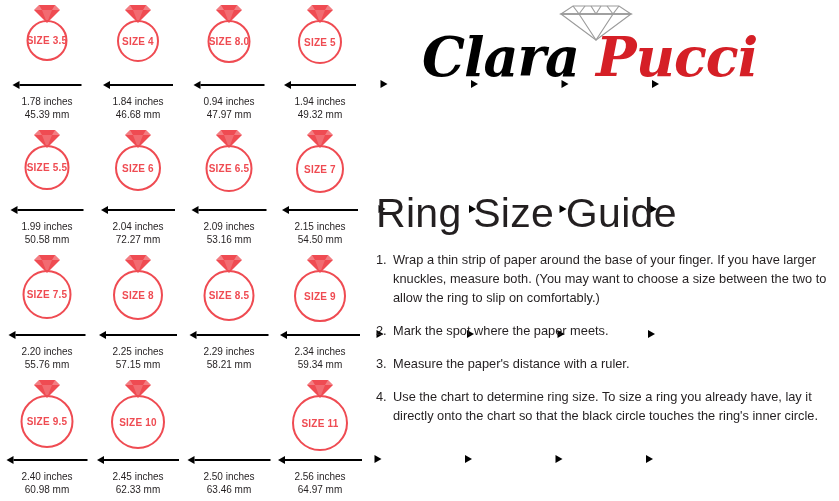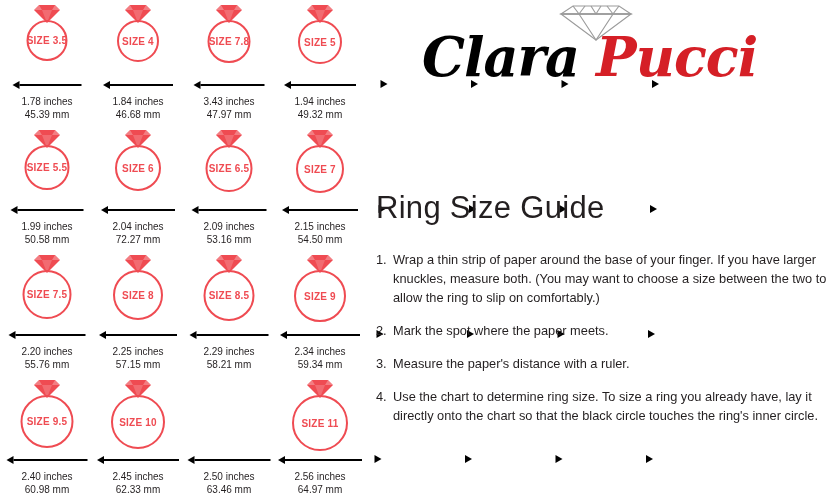--- a/index.html
+++ b/index.html
@@ -164,21 +164,21 @@
   .logo-text .pucci {
     color: #d51f26;
     font-weight: bold;
     letter-spacing: -1px;
   }
 
   .guide-title {
     position: absolute;
     left: 8px;
     top: 190px;
-    font-size: 31px;
+    font-size: 41px;
     letter-spacing: 0.3px;
     color: #231f20;
   }
 
   .steps {
     position: absolute;
     left: 8px;
     top: 250px;
     width: 456px;
   }
@@ -259,30 +259,30 @@
             <div class="gem">
               <svg viewBox="0 0 30 19" width="30" height="19" aria-hidden="true">
                 <path d="M2 6 L15 19 L28 6 Z" fill="#ef4b52"></path>
                 <path d="M2 6 L7 1 L23 1 L28 6 Z" fill="#ef4b52"></path>
                 <path d="M7 1 L10 6 L2 6 Z" fill="#ffffff" fill-opacity="0.28"></path>
                 <path d="M23 1 L20 6 L28 6 Z" fill="#ffffff" fill-opacity="0.28"></path>
                 <path d="M10 6 L15 19 L20 6 Z" fill="#ffffff" fill-opacity="0.18"></path>
               </svg>
             </div>
             <div class="ring" style="width: 43px; height: 43px;">
-              <span class="size-label">SIZE 7.8</span>
+              <span class="size-label">SIZE 8.0</span>
             </div>
           </div>
           <div class="arrow" style="width: 71px;">
             <span class="head left"></span>
             <span class="bar"></span>
             <span class="head right"></span>
           </div>
           <div class="meas">
-            <span>3.43 inches</span>
+            <span>0.94 inches</span>
             <span>47.97 mm</span>
           </div>
         </div>
         <div class="cell">
           <div class="ring-wrap">
             <div class="gem">
               <svg viewBox="0 0 30 19" width="30" height="19" aria-hidden="true">
                 <path d="M2 6 L15 19 L28 6 Z" fill="#ef4b52"></path>
                 <path d="M2 6 L7 1 L23 1 L28 6 Z" fill="#ef4b52"></path>
                 <path d="M7 1 L10 6 L2 6 Z" fill="#ffffff" fill-opacity="0.28"></path>

